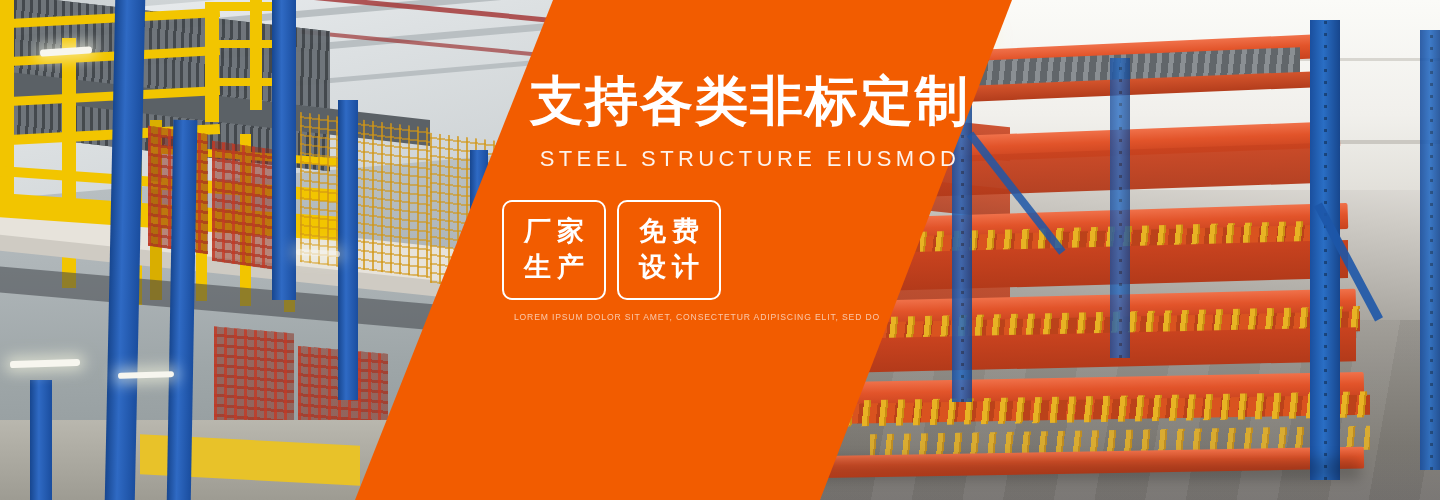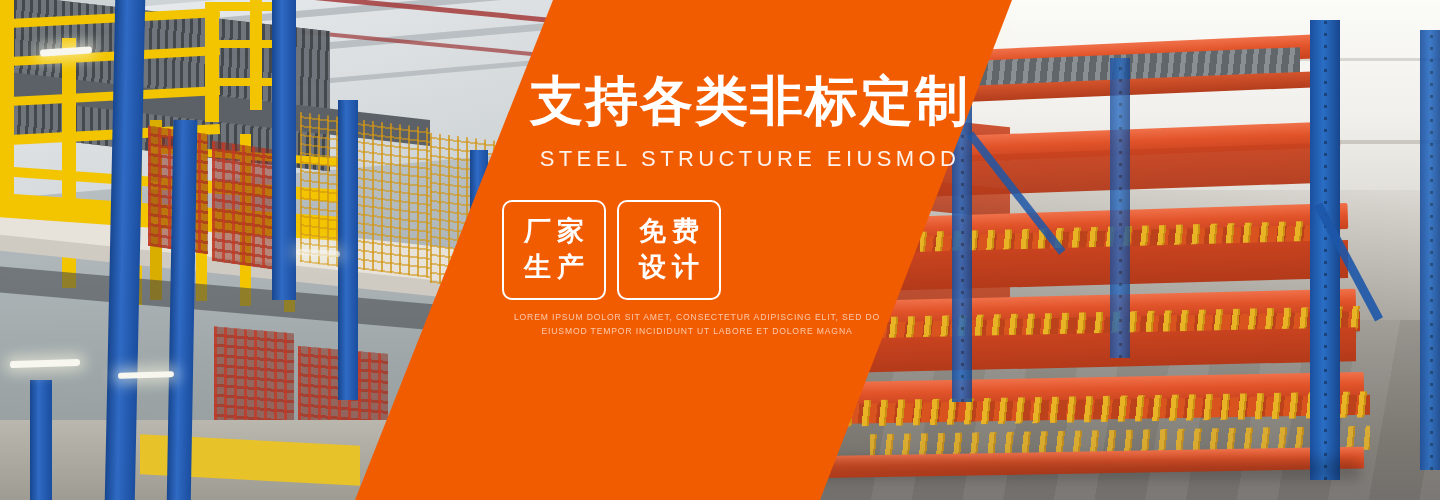--- a/index.html
+++ b/index.html
@@ -370,19 +370,18 @@
 
       <div class="feature-box">
         <span class="feature-line">免费</span>
         <span class="feature-line">设计</span>
       </div>
 
     </div>
 
     <div class="lorem">
       <div>LOREM IPSUM DOLOR SIT AMET, CONSECTETUR ADIPISCING ELIT, SED DO</div>
-      <div>EIUSMOD TEMPOR INCIDIDUNT UT LABORE ET DOLORE MAGNA</div>
     </div>
 
 
   </div>
 
 </div>
 
 </body></html>

